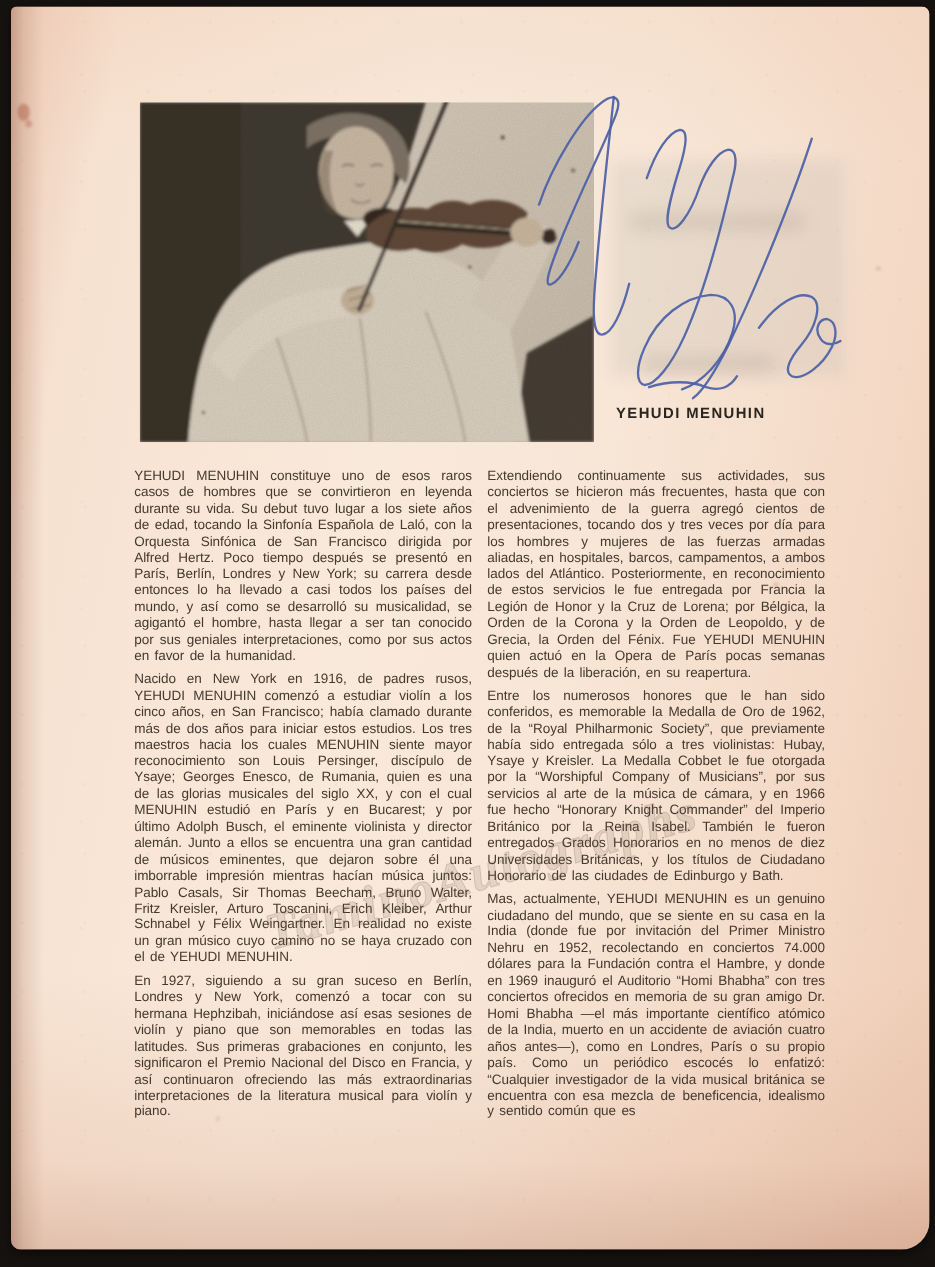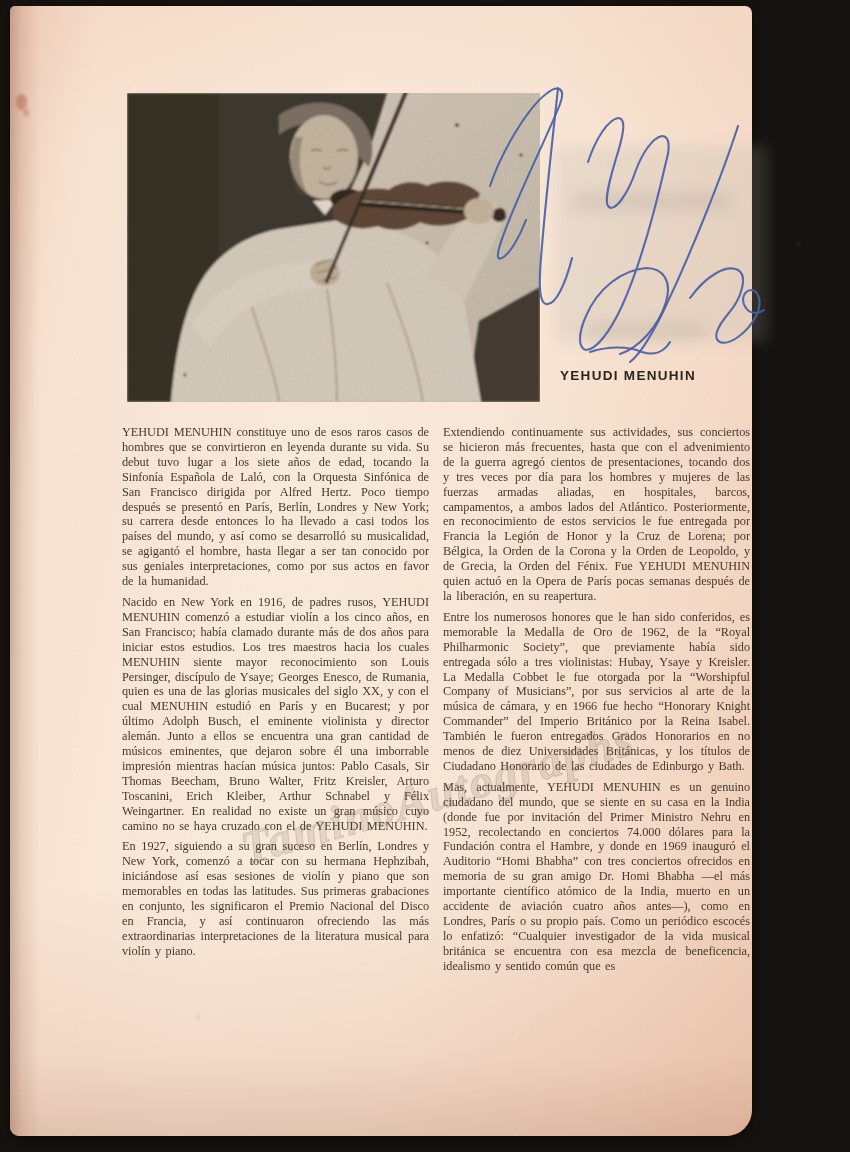--- a/index.html
+++ b/index.html
@@ -12,21 +12,21 @@
   }
   *{box-sizing:border-box;margin:0;padding:0;}
   html,body{width:850px;height:1152px;overflow:hidden;}
   body{
     background:var(--backdrop);
     font-family:"Liberation Sans","DejaVu Sans",sans-serif;
     position:relative;
   }
   
   .page{
-    position:absolute;left:10px;top:6px;width:742px;height:1130px;
+    position:absolute;left:10px;top:6px;width:835px;height:1130px;
     background:
       radial-gradient(circle at 18% 22%, rgba(140,70,45,.045) 1px, transparent 1.6px),
       radial-gradient(circle at 72% 64%, rgba(140,70,45,.04) 1px, transparent 1.6px),
       linear-gradient(100deg,#eccab6 0%,#f7e2d1 10%,#f9e9da 38%,#f8e7d7 58%,#f4dac7 82%,#eeccb6 100%);
     background-size:57px 63px,89px 97px,100% 100%;
     border-radius:5px 7px 26px 9px;
     box-shadow:0 3px 10px rgba(0,0,0,.55);
   }
   
   .page::before{
@@ -80,21 +80,21 @@
   }
   
   .caption{
     position:absolute;left:550px;top:362px;
     font-size:13.5px;font-weight:bold;letter-spacing:1.3px;
     color:var(--caption-ink);white-space:nowrap;
   }
   
   .columns{
     position:absolute;left:112px;top:419px;width:628px;
-    display:flex;gap:14px;font-family:Liberation Serif, serif;
+    display:flex;gap:14px;
   }
   .col{width:307px;}
   .col p{
     font-size:12.3px;line-height:14.9px;letter-spacing:-.05px;
     word-spacing:1.5px;color:var(--ink);
     text-align:justify;margin:0 0 6px;
     hyphens:auto;-webkit-hyphens:auto;
   }
   .col p:last-child{margin-bottom:12px;}
   

